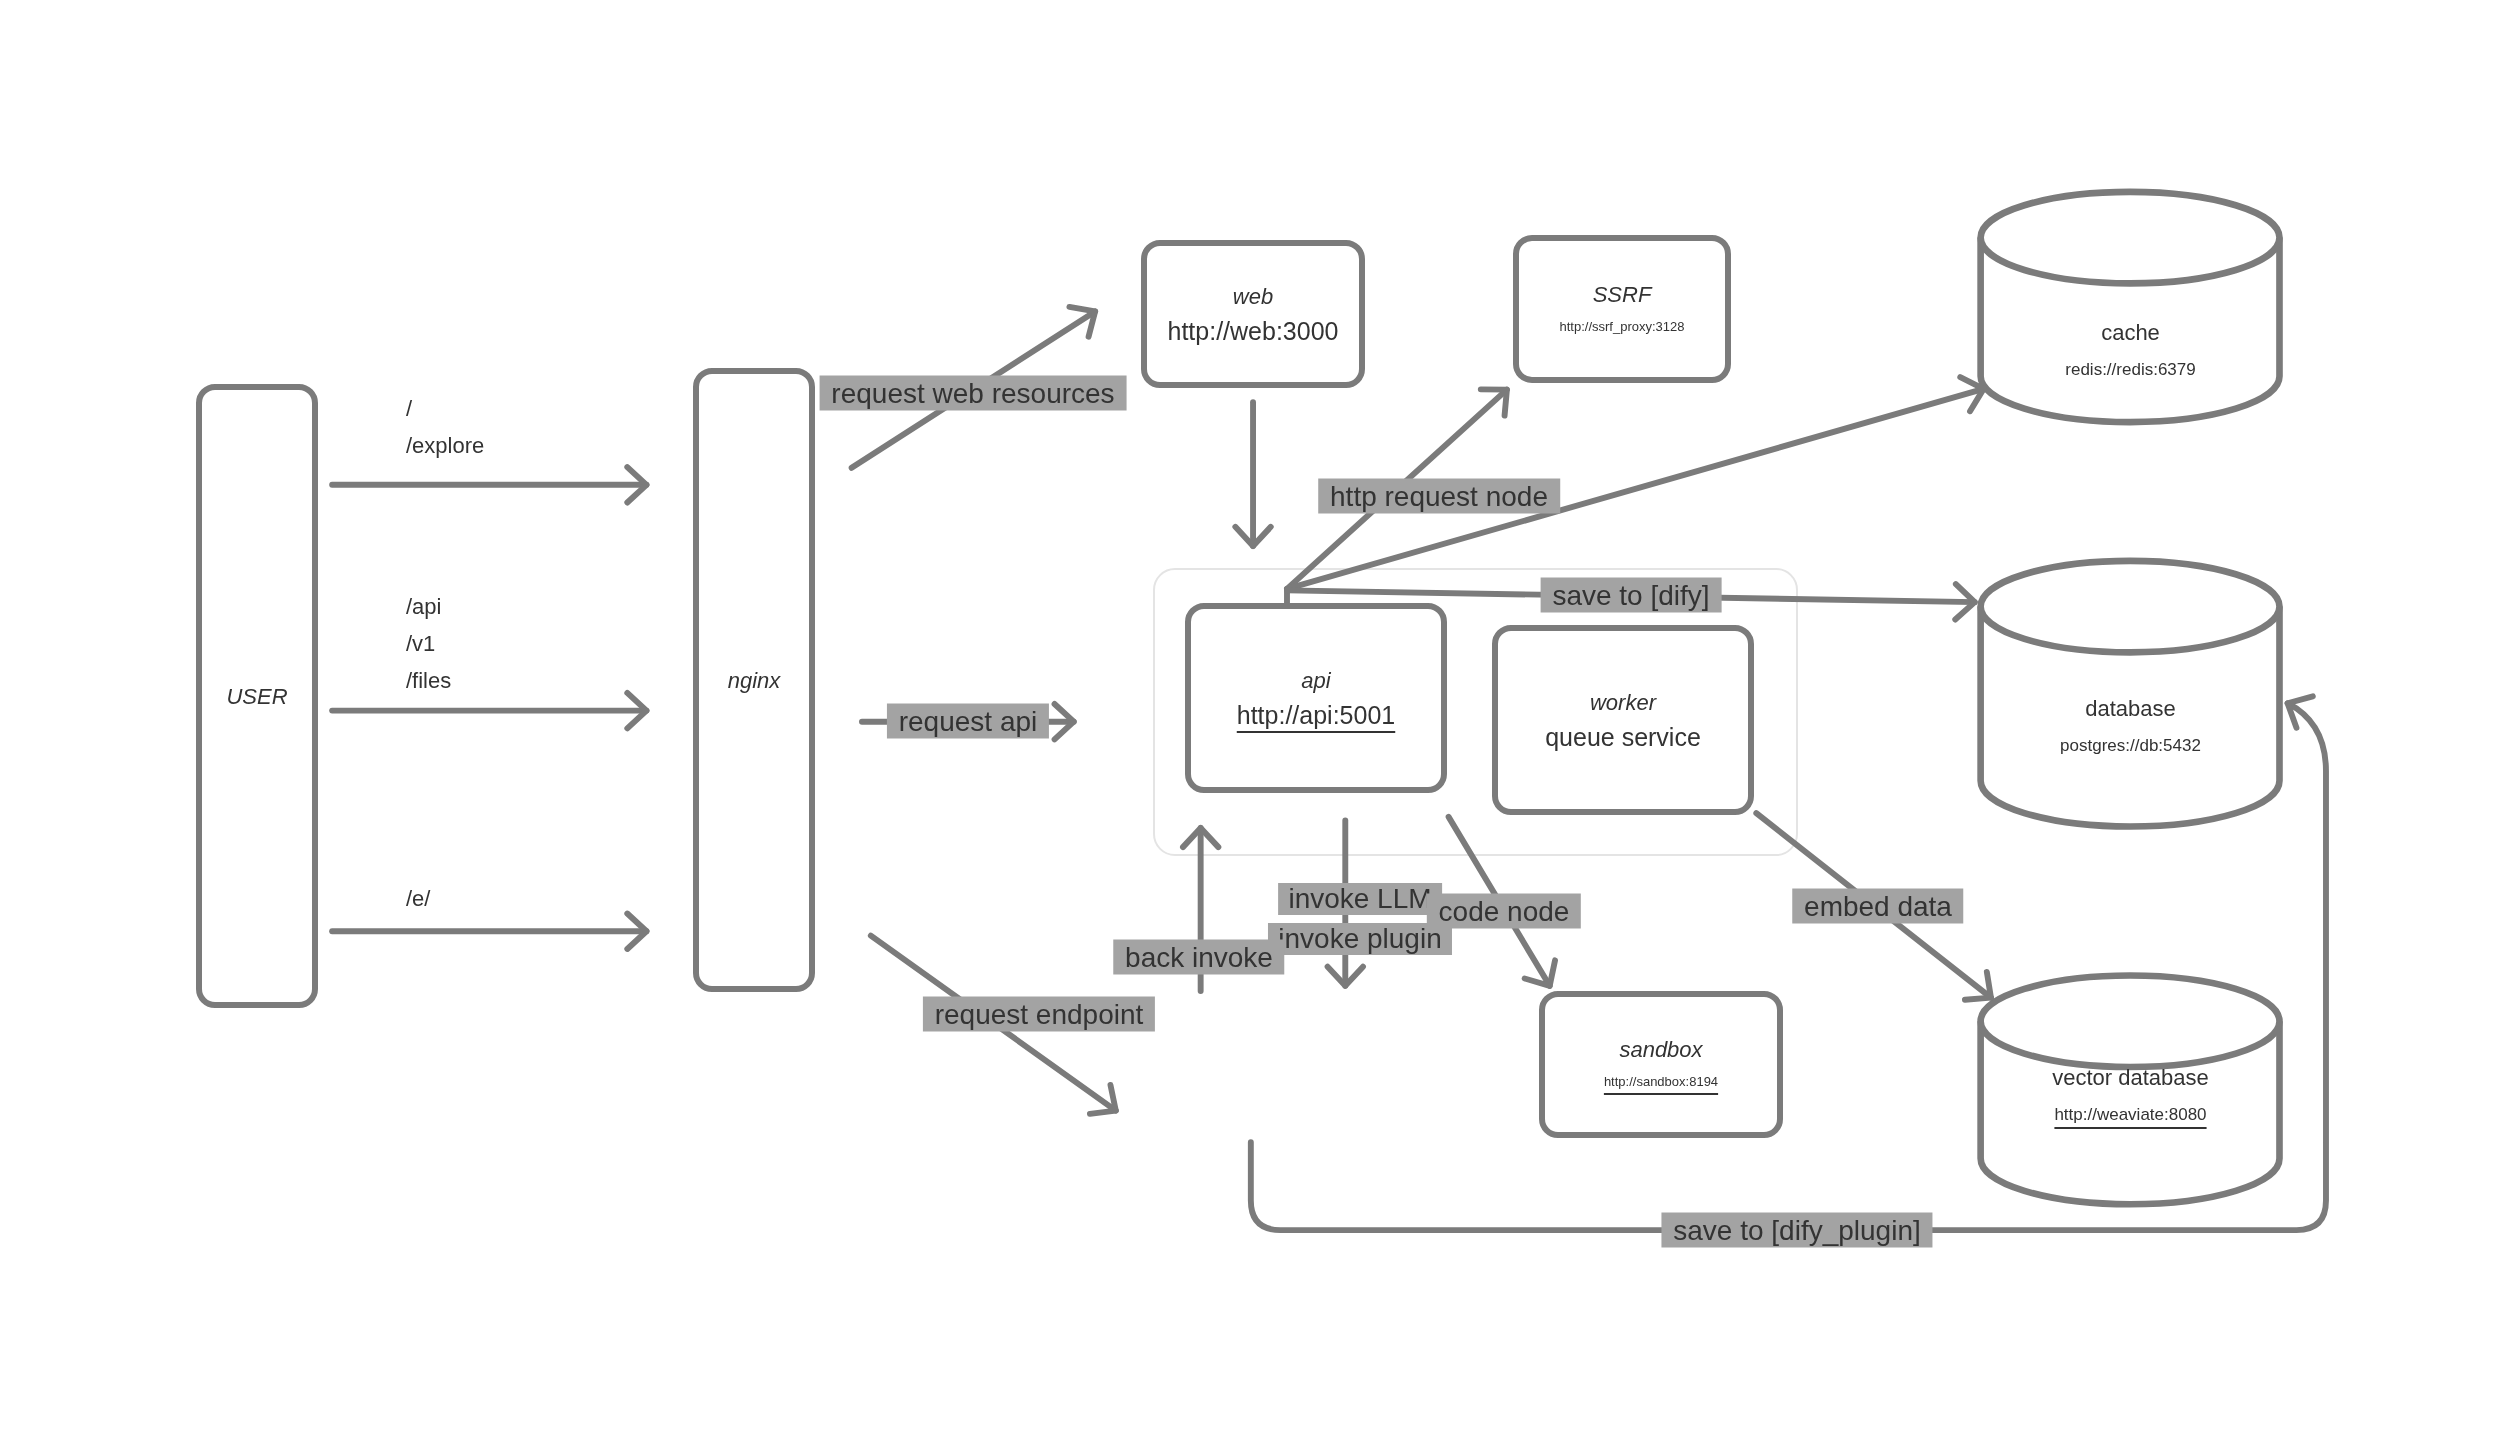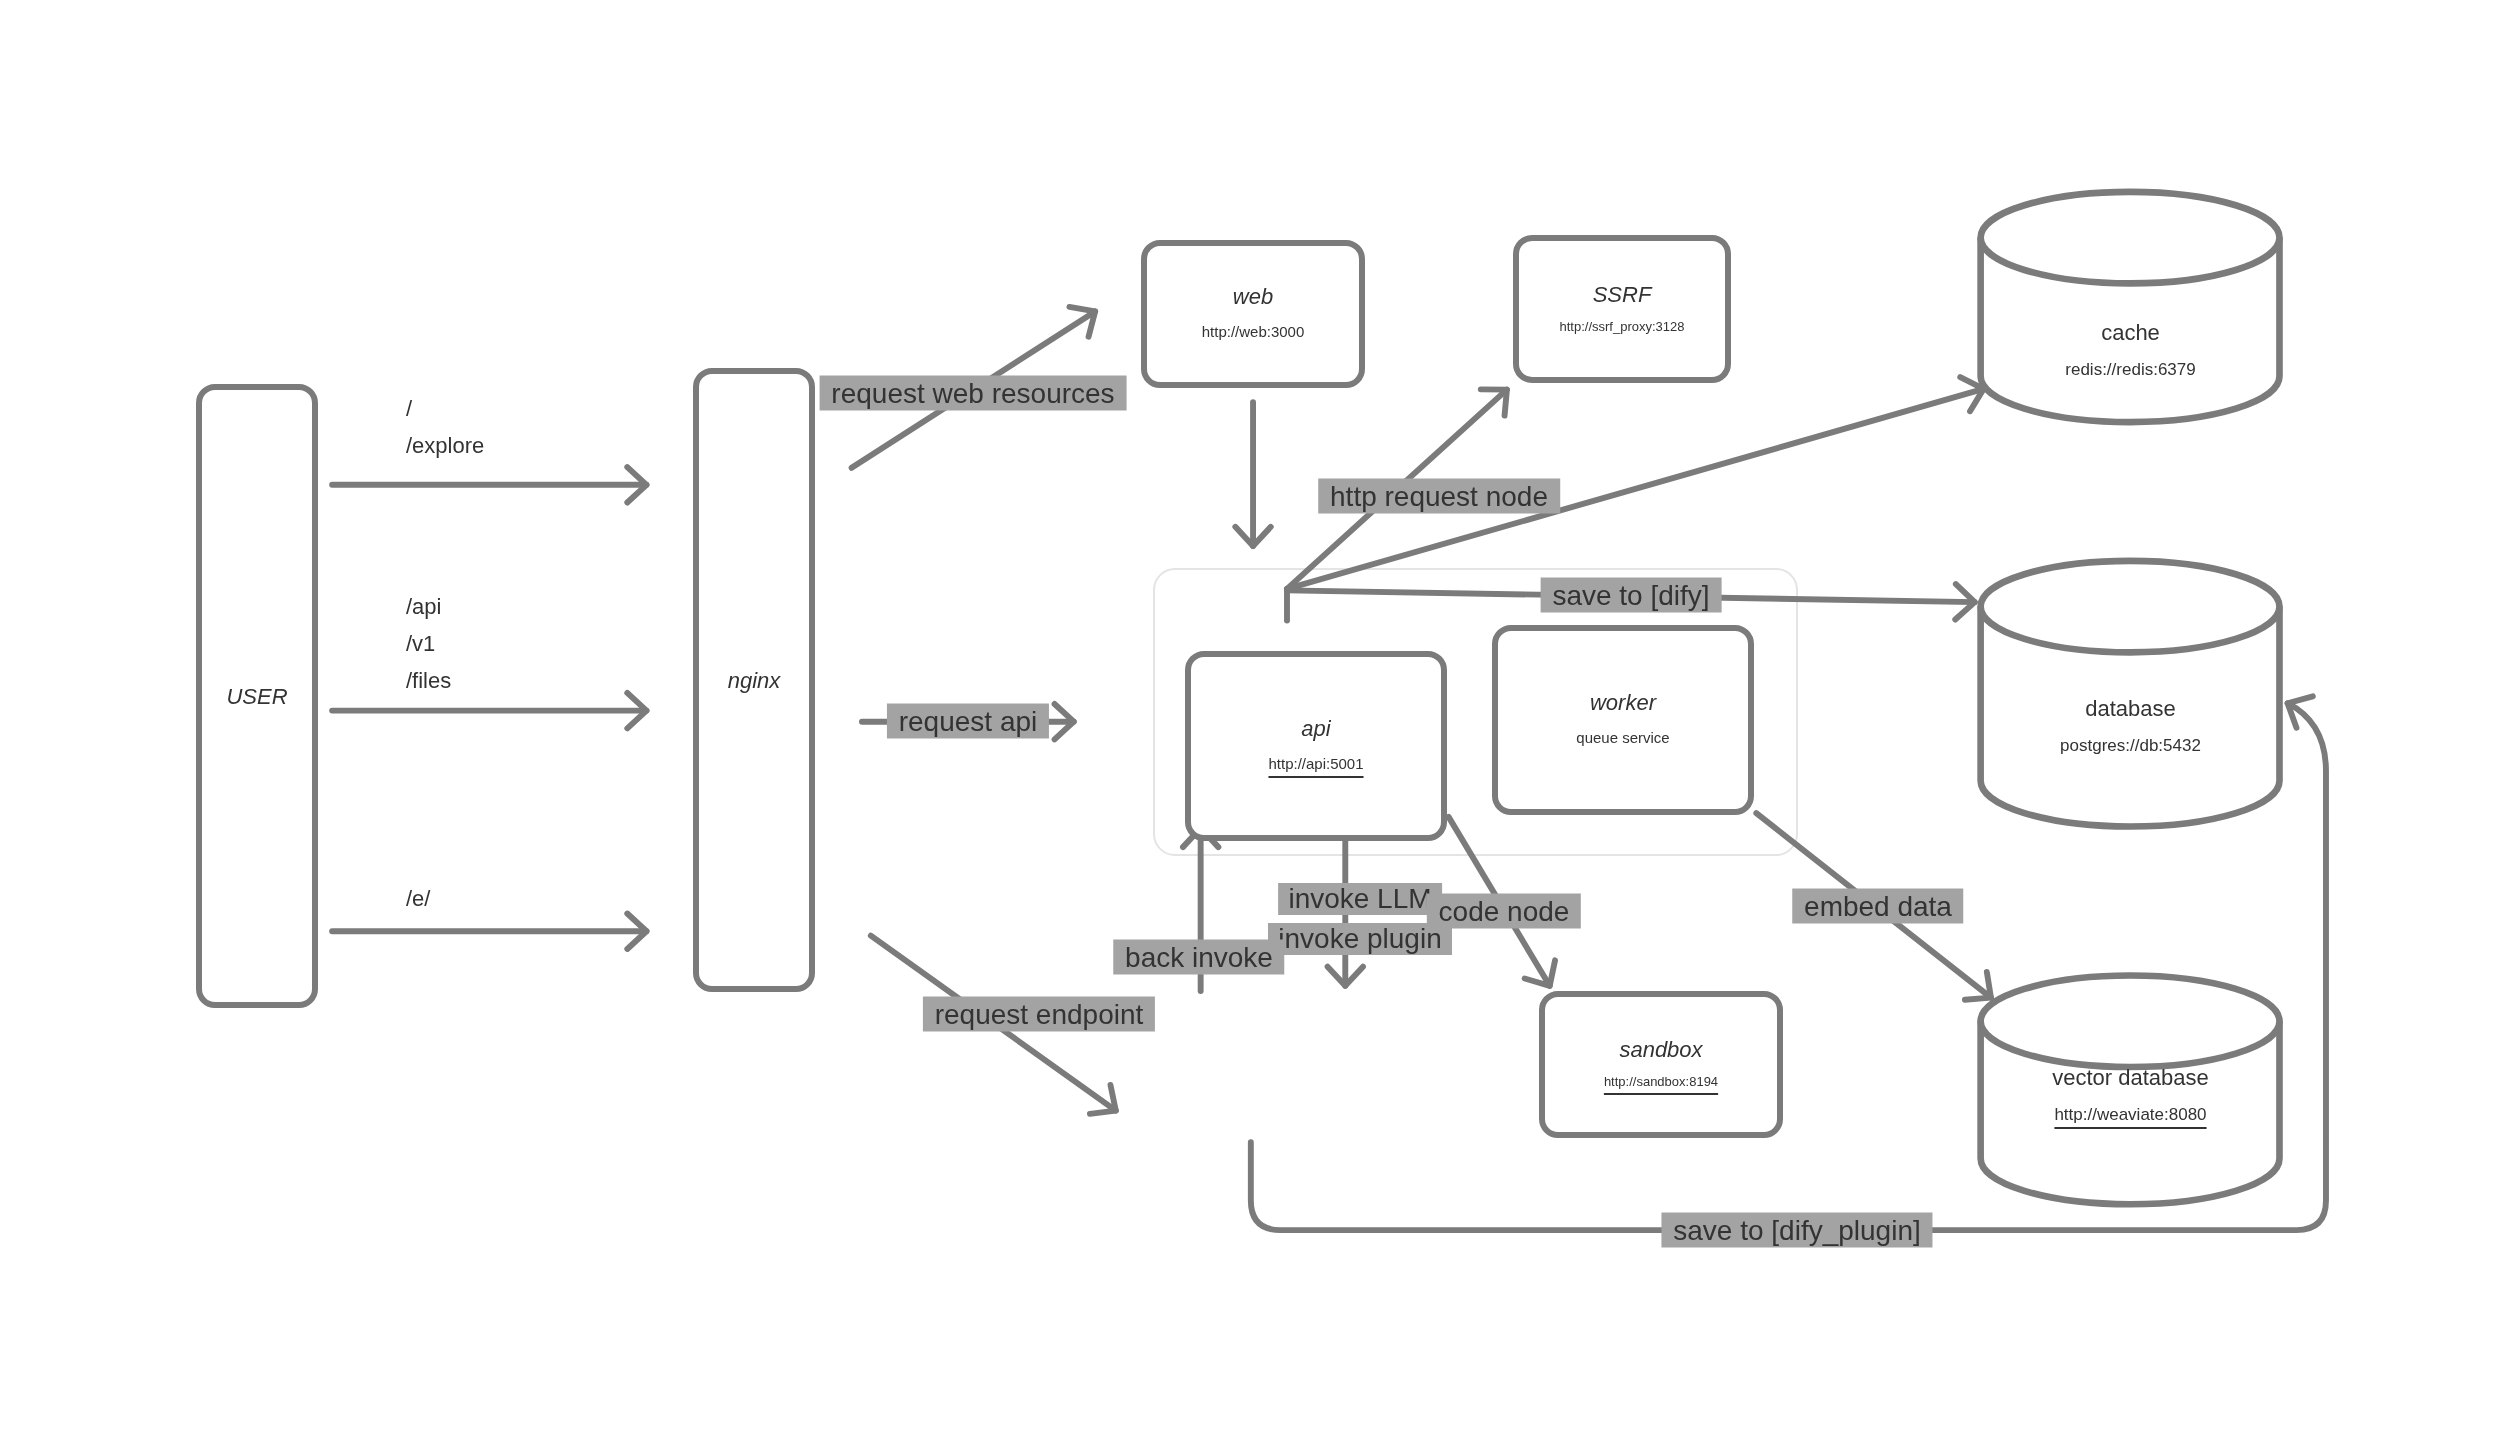--- a/index.html
+++ b/index.html
@@ -29,29 +29,29 @@
     border-radius: 19px;
     background: #ffffff;
     display: flex;
     flex-direction: column;
     align-items: center;
     justify-content: center;
     z-index: 2;
     text-align: center;
   }
   .node .title { font-size: 22px; line-height: 35px; white-space: nowrap; font-style: italic; }
-  .node .sub   { font-size: 15px; line-height: 35px; white-space: nowrap; }
+  .node .sub   { font-size: 25px; line-height: 35px; white-space: nowrap; }
   .node .sub.small { font-size: 13px; line-height: 29.5px; }
   .u { text-decoration: underline; text-decoration-thickness: 1.8px; text-underline-offset: 6.6px; }
 
   #node-user   { left: 196px;  top: 384px;  width: 122px; height: 624px; }
   #node-nginx  { left: 693px;  top: 368px;  width: 122px; height: 624px; }
   #node-web    { left: 1141px; top: 240px;  width: 224px; height: 148px; }
   #node-ssrf   { left: 1513px; top: 235px;  width: 218px; height: 148px; }
-  #node-api    { left: 1185px; top: 651px;  width: 262px; height: 190px; }
+  #node-api    { left: 1185px; top: 603px;  width: 262px; height: 190px; }
   #node-worker { left: 1492px; top: 625px;  width: 262px; height: 190px; }
   #node-plugin-daemon { left: 1137px; top: 991px; width: 240px; height: 147px; }
   #node-sandbox       { left: 1539px; top: 991px; width: 244px; height: 147px; }
 
   #group-dify {
     position: absolute;
     left: 1153px; top: 568px; width: 645px; height: 288px;
     box-sizing: border-box;
     border: 2.2px solid #e4e4e4;
     border-radius: 22px;

